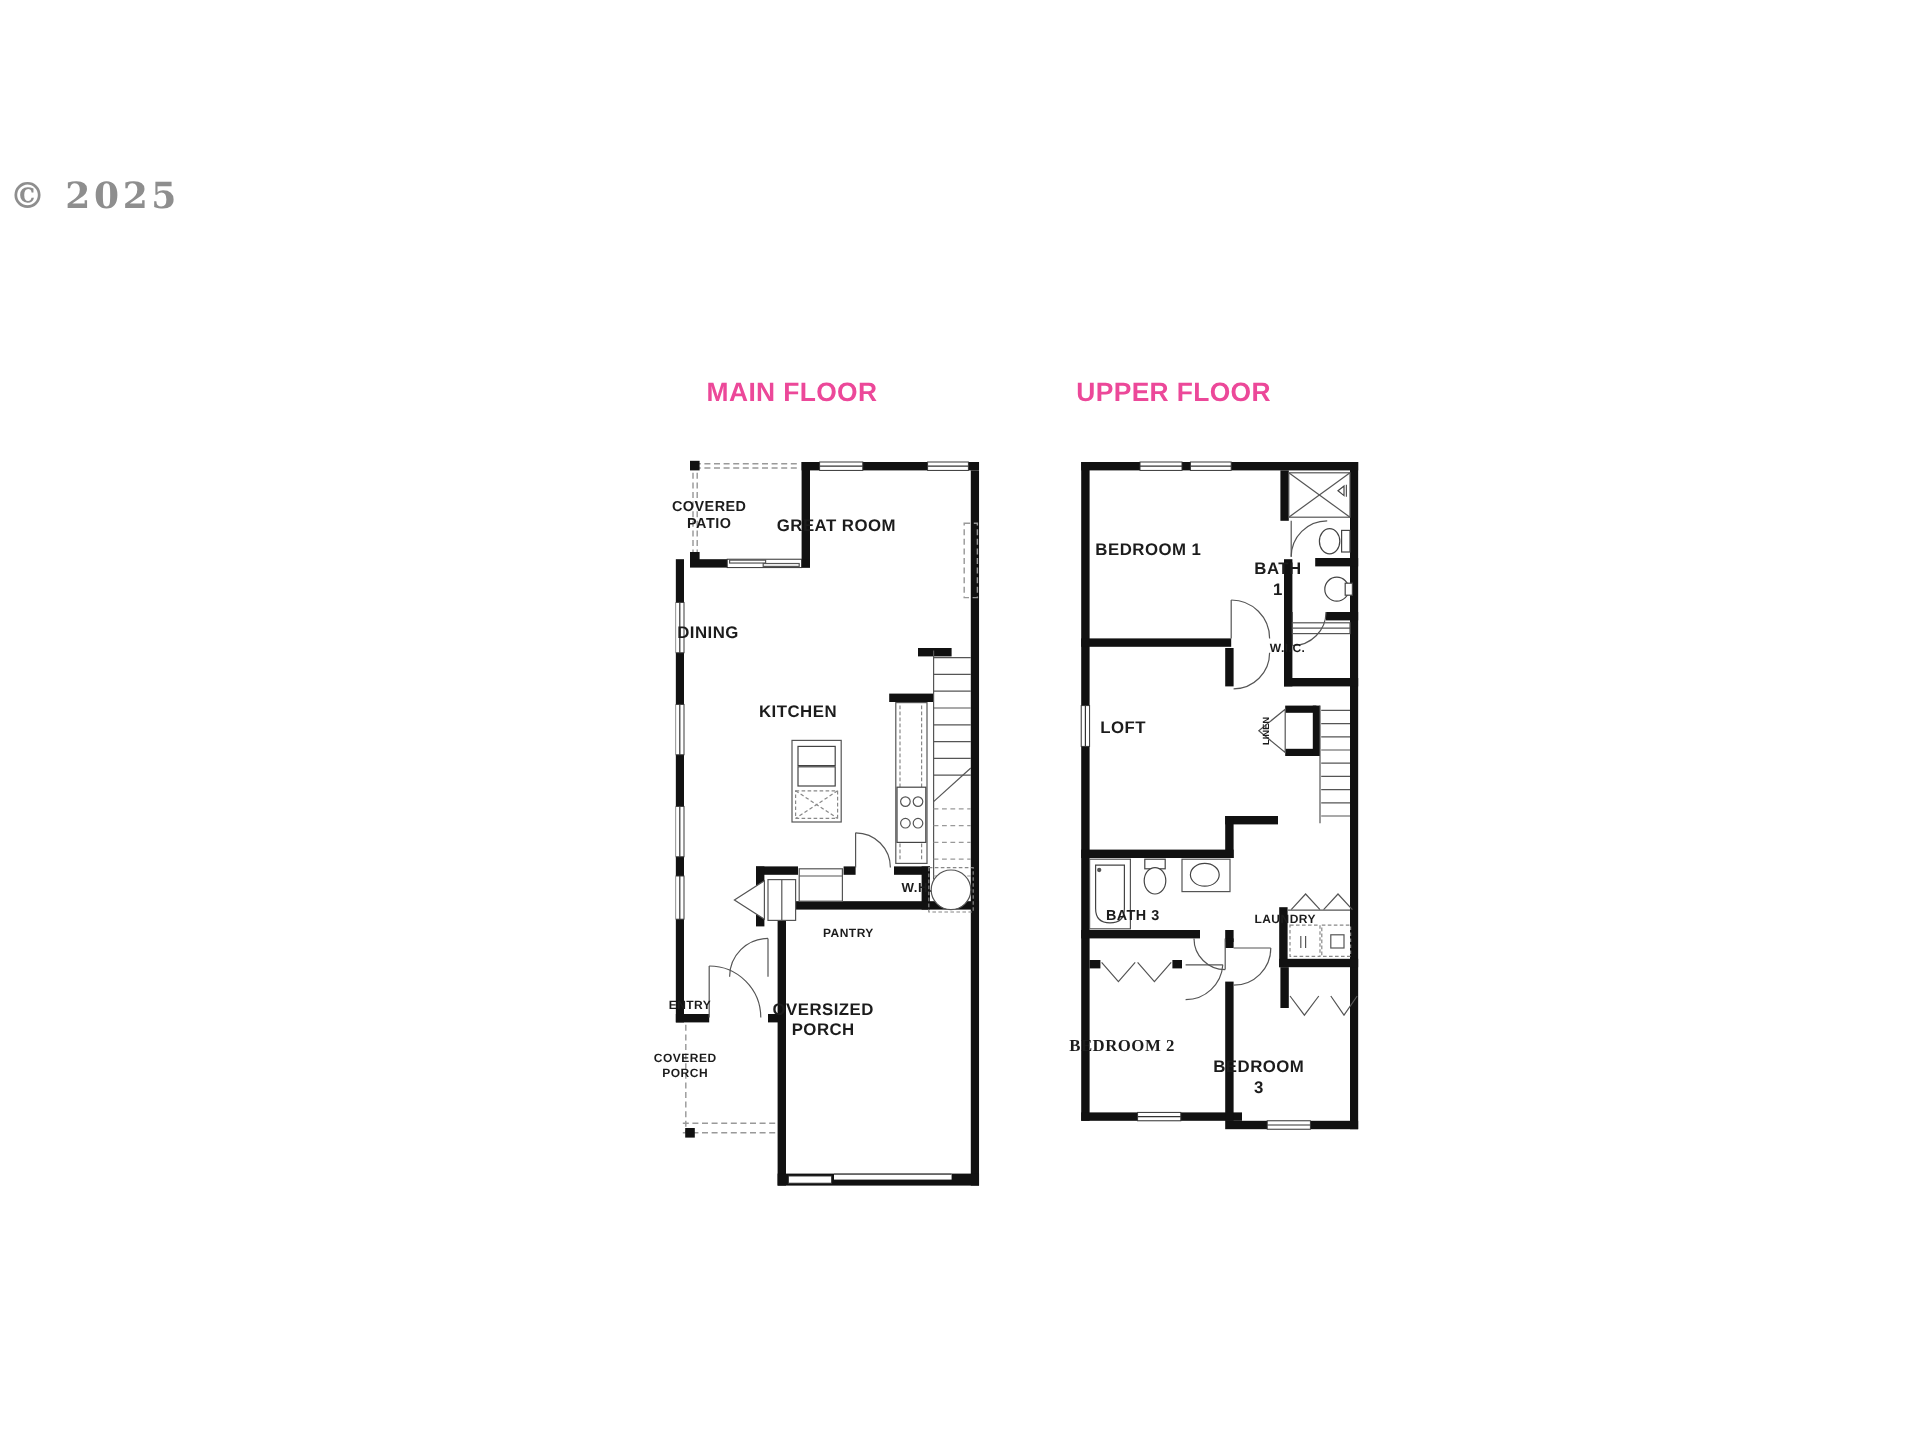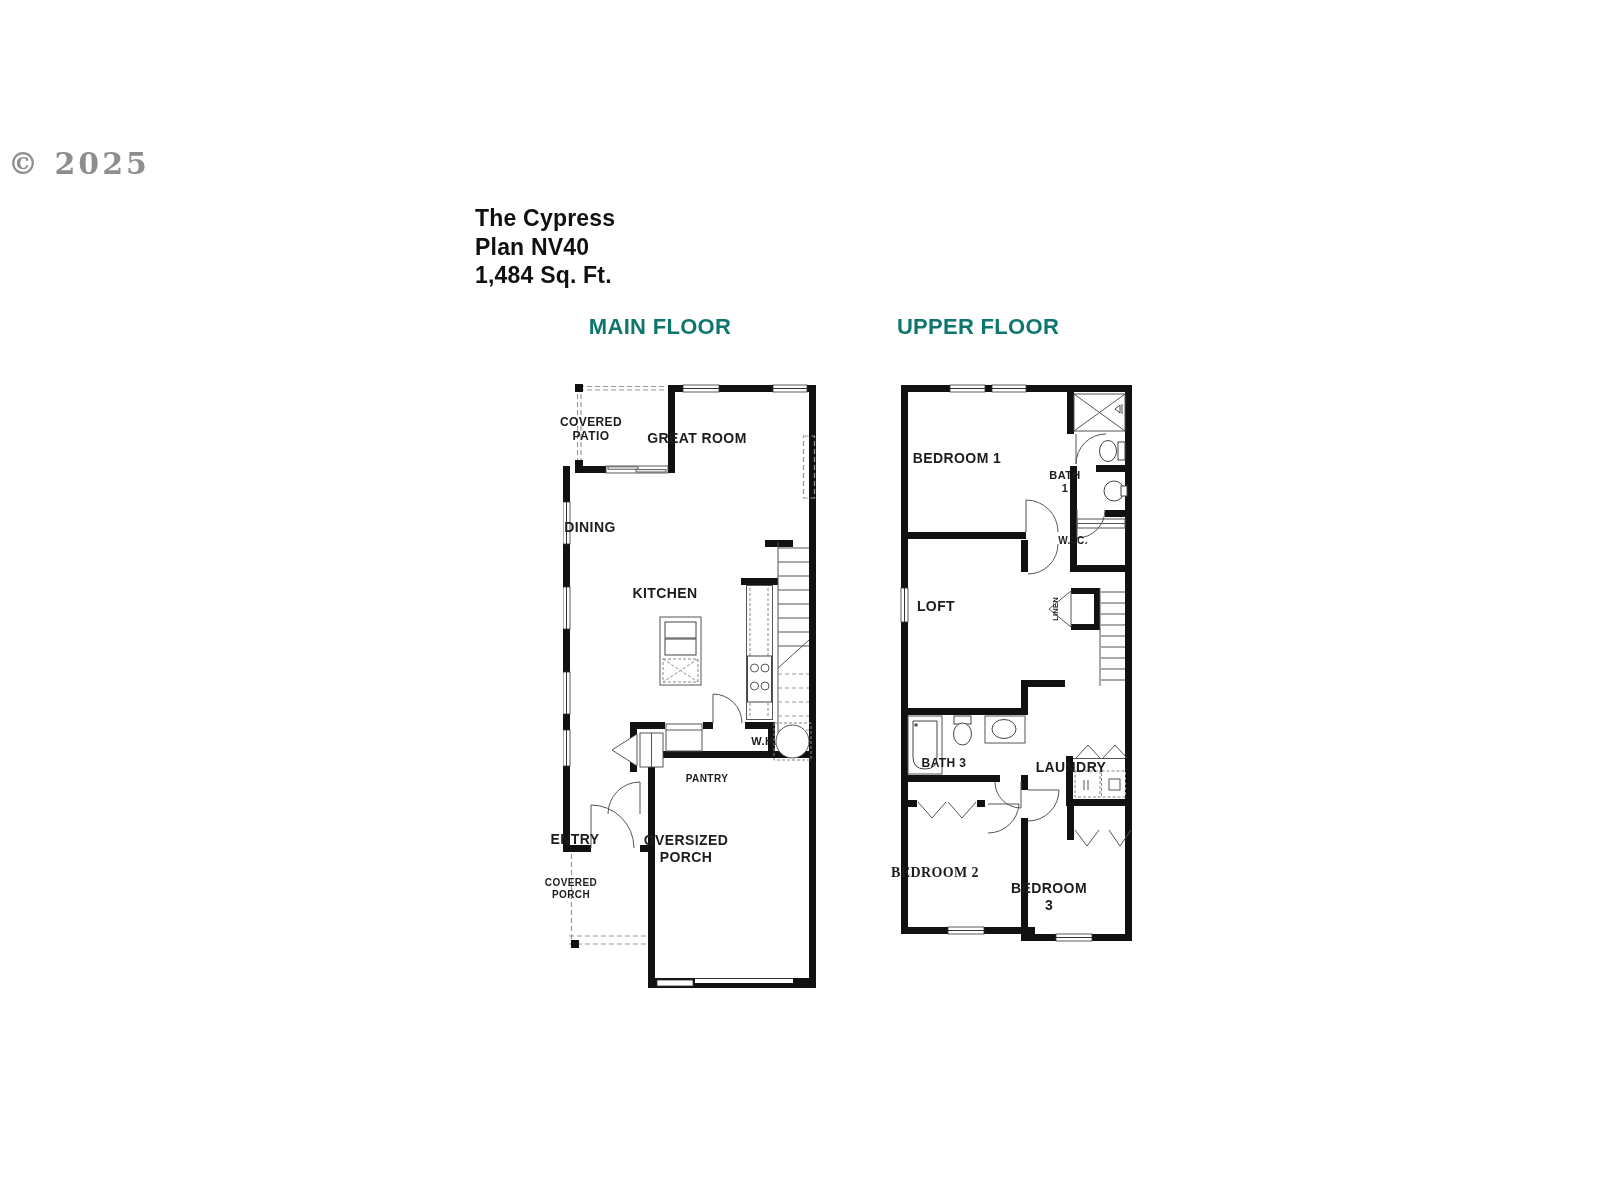--- a/index.html
+++ b/index.html
@@ -1,50 +1,45 @@
 <!DOCTYPE html>
 <html><head>
 <meta charset="utf-8">
 <style>
   html,body{margin:0;padding:0;background:#ffffff;}
   #canvas{position:relative;width:1600px;height:1200px;background:#ffffff;overflow:hidden;
           font-family:"Liberation Sans",sans-serif;}
   .abs{position:absolute;}
   #watermark{left:8px;top:146px;font:700 30px "DejaVu Serif",serif;color:#8e8e8e;letter-spacing:3px;}
   #title-block{left:475px;top:204px;color:#101010;font:700 23px "Liberation Sans",sans-serif;line-height:28.5px;letter-spacing:.2px;}
-  .floor-heading{top:314px;transform:translateX(-50%);font:700 22px "Liberation Sans",sans-serif;color:#0f766e;letter-spacing:.3px;}
+  .floor-heading{top:314px;transform:translateX(-50%);font:700 22px "Liberation Sans",sans-serif;color:#ec4899;letter-spacing:.3px;}
   .plan{position:absolute;padding-left:28px;}
   .lbl{position:absolute;transform:translate(-50%,-50%);font:700 14px "Liberation Sans",sans-serif;
        color:#1c1c1c;letter-spacing:.4px;white-space:pre-line;text-align:center;line-height:1.18;}
-  .s12{font-size:12px;} .s11{font-size:11px;} .s10{font-size:10px;} .s9{font-size:14px;} .s8{font-size:11px;}
+  .s12{font-size:12px;} .s11{font-size:14px;} .s10{font-size:10px;} .s9{font-size:10px;} .s8{font-size:11px;}
   .rot{transform:translate(-50%,-50%) rotate(-90deg);font-size:7.5px;letter-spacing:.2px;}
   svg .wall{fill:#111111;stroke:none;}
   svg .thin{stroke:#555555;stroke-width:1;fill:none;}
   svg .thinw{stroke:#555555;stroke-width:1;fill:#ffffff;}
   svg .fix{stroke:#444444;stroke-width:1;fill:#ffffff;}
   svg .dash{stroke:#999999;stroke-width:1.2;stroke-dasharray:5 3;fill:none;}
   svg .dashf{stroke:#888888;stroke-width:1;stroke-dasharray:3 2;fill:none;}
   svg .win{fill:#ffffff;stroke:#333333;stroke-width:.8;}
   svg .winline{stroke:#333333;stroke-width:1;fill:none;}
   svg .tread{stroke:#555555;stroke-width:1;fill:none;}
   svg .treadd{stroke:#999999;stroke-width:1;stroke-dasharray:4 3;fill:none;}
   svg .arc{stroke:#555555;stroke-width:1;fill:none;}
 </style>
 </head>
 <body>
 
 <div id="canvas">
 
   <div class="abs" id="watermark">© 2025</div>
 
-  <div class="abs" id="title-block">
-    <div>The Cypress</div>
-    <div>Plan NV40</div>
-    <div>1,484 Sq. Ft.</div>
-  </div>
 
   <div class="abs floor-heading" style="left:660px;">MAIN FLOOR</div>
   <div class="abs floor-heading" style="left:978px;">UPPER FLOOR</div>
 
   <div class="plan" style="left:535px;top:378px;width:253px;height:620px;">
     <svg width="253" height="620" viewBox="0 0 253 620">
 
       <g>
         <line class="dash" x1="16" y1="8.5" x2="104" y2="8.5"></line>
         <line class="dash" x1="16" y1="12" x2="104" y2="12"></line>

